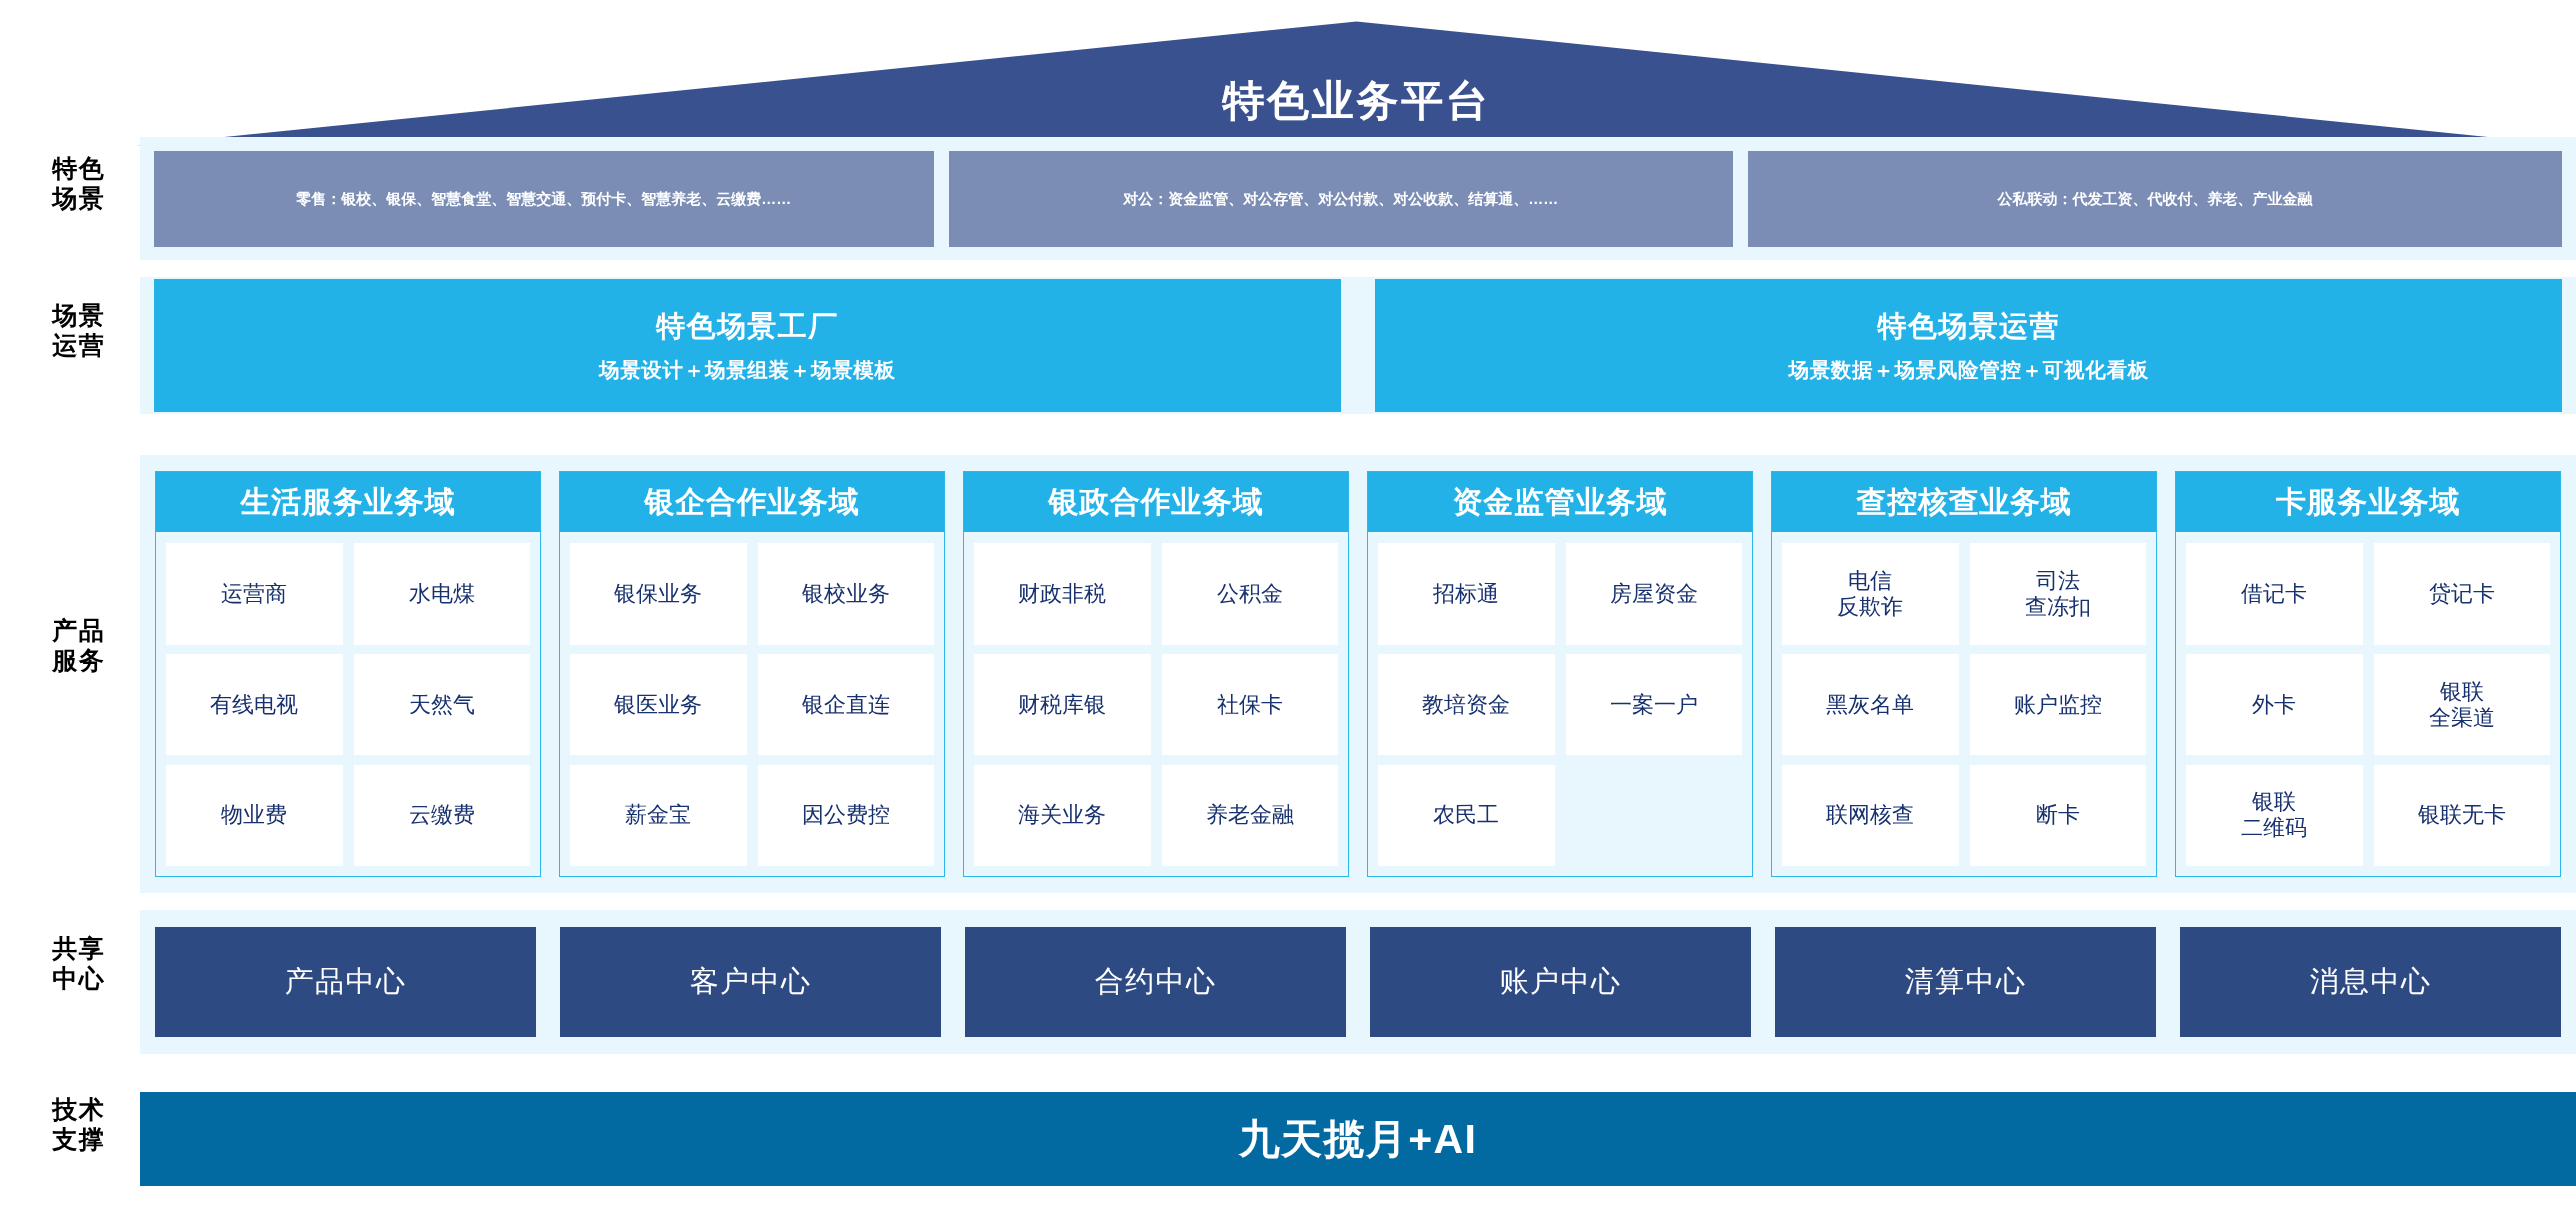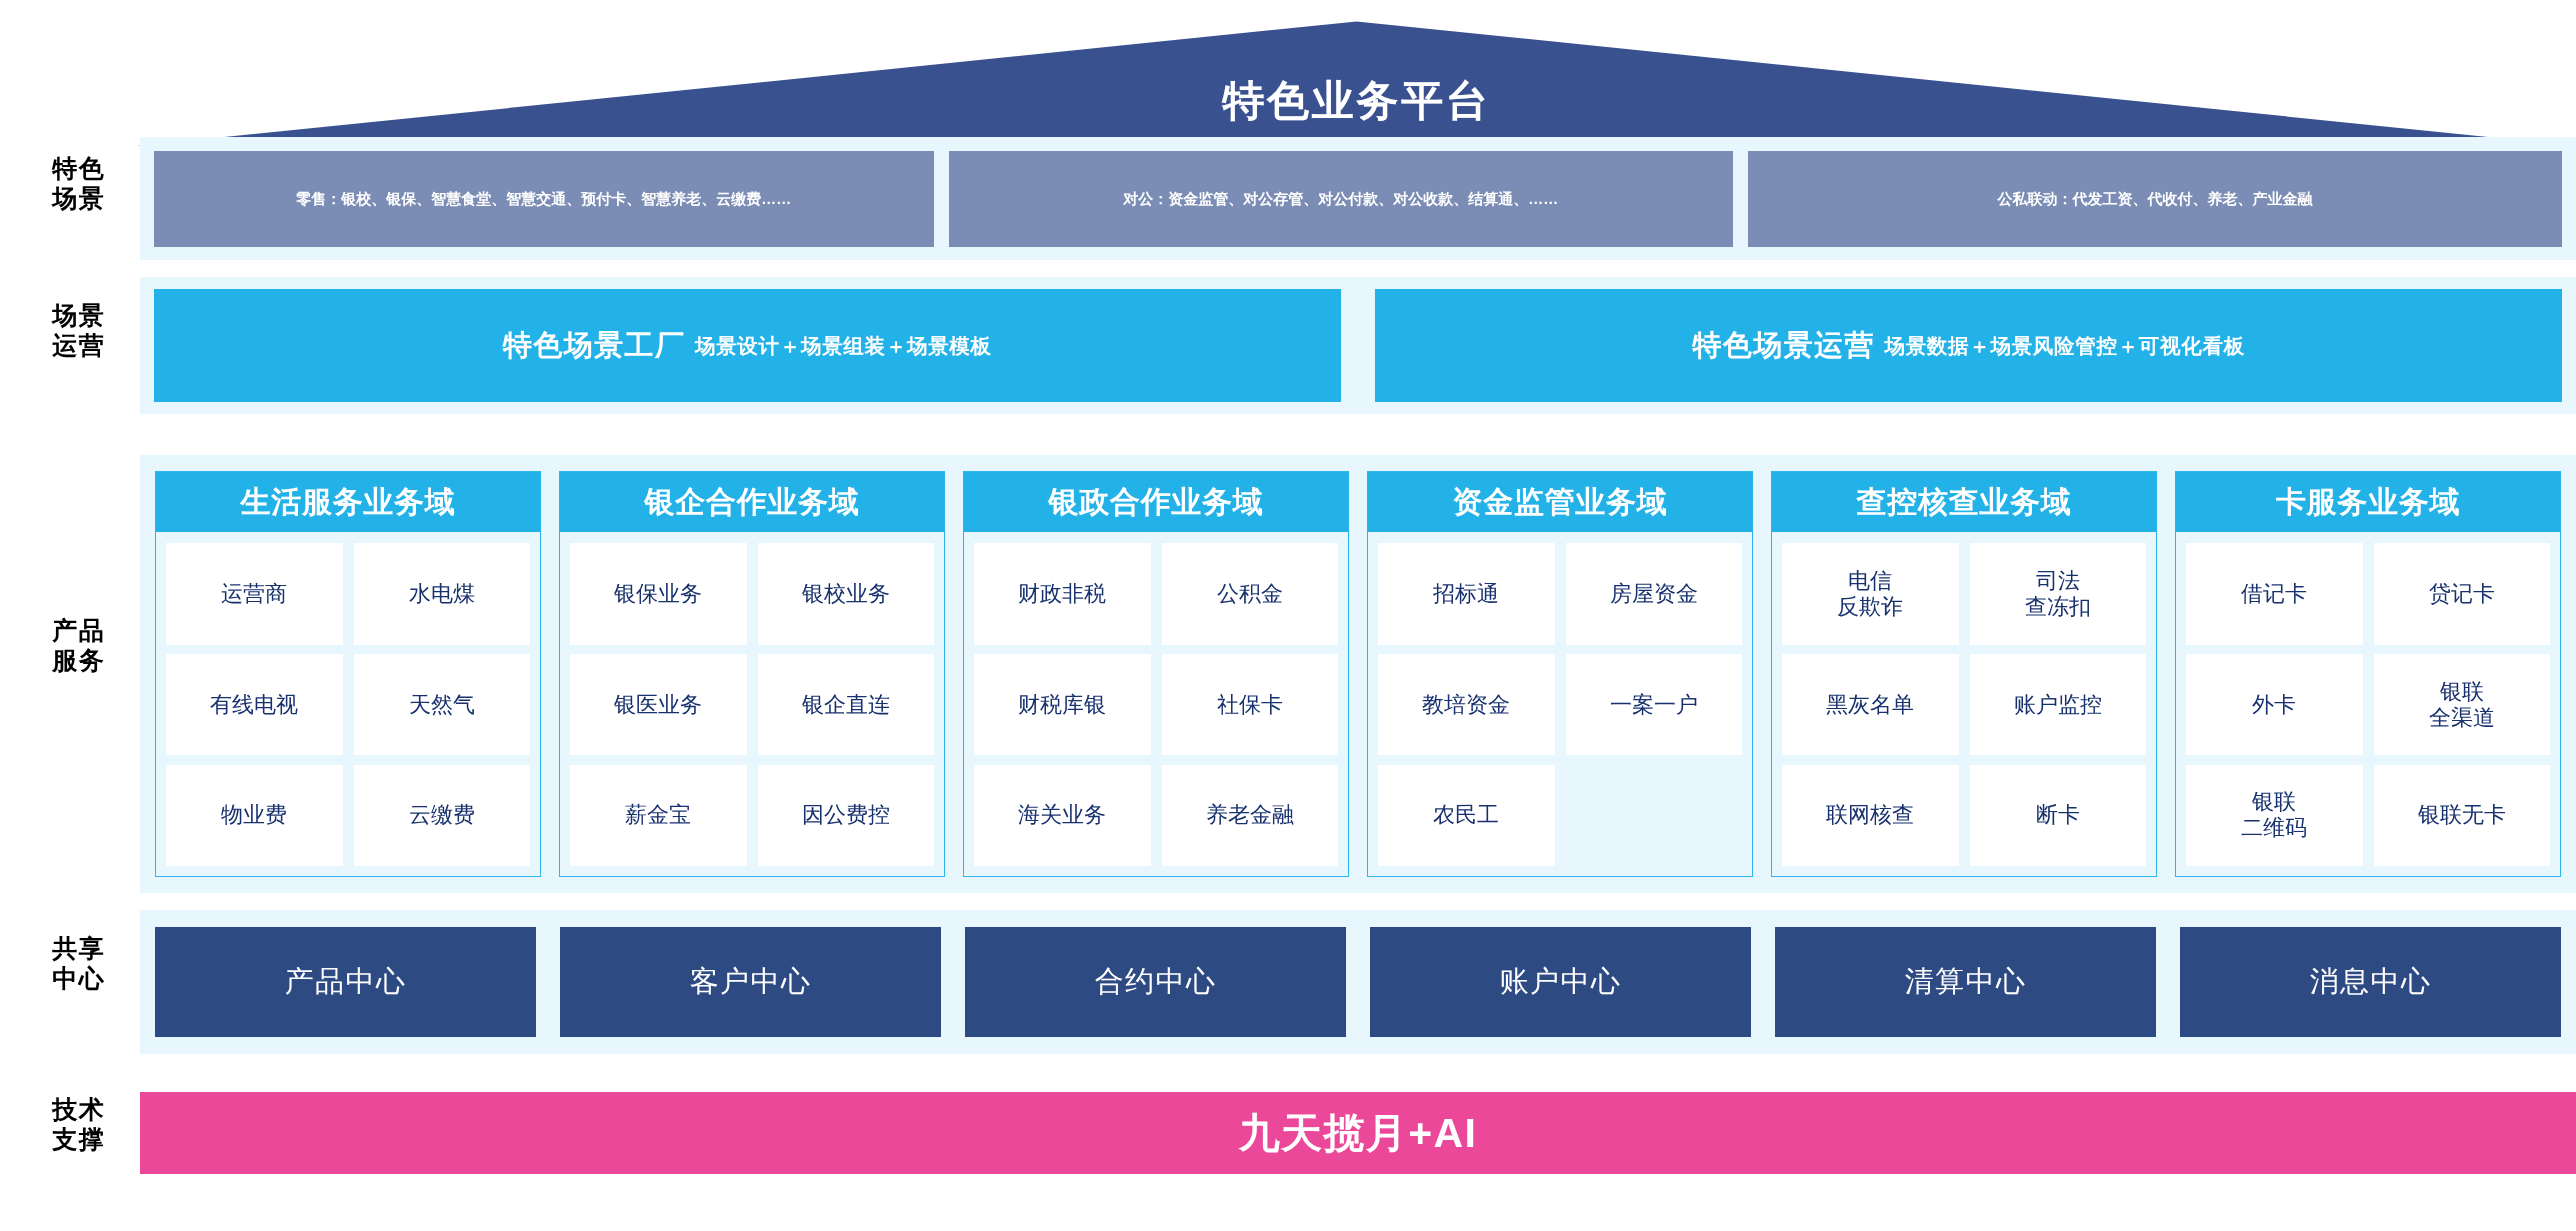--- a/index.html
+++ b/index.html
@@ -56,22 +56,22 @@
   .scene-box.b2 { flex:0 0 784px; }
   .scene-box.b3 { flex:1 1 auto; }
 
   
   #row2 { top:277px; height:137px; }
   .row2-inner {
     position:absolute; left:0; top:0; width:100%; height:100%;
     display:flex; align-items:center; padding:12.3px 13.7px; gap:34px;
   }
   .op-box {
-    flex:1 1 0; height:113px; background:#23b2e8; color:#ffffff;
-    display:flex; flex-direction:row; align-items:center; justify-content:center;
+    flex:1 1 0; height:133px; background:#23b2e8; color:#ffffff;
+    display:flex; flex-direction:column; align-items:center; justify-content:center;
     gap:9.6px;
   }
   .op-title { font-size:29px; font-weight:bold; letter-spacing:1.4px; }
   .op-sub   { font-size:20.5px; font-weight:bold; letter-spacing:0.7px; }
 
   
   #row3 { top:455px; height:438px; }
   .row3-inner {
     position:absolute; left:0; top:0; width:100%; height:100%;
     display:flex; align-items:stretch; padding:16.4px 15px; gap:18px;
@@ -104,22 +104,22 @@
     display:flex; align-items:center; padding:15px 15px; gap:24px;
   }
   .center-box {
     flex:1 1 0; height:110px; background:#2e4a83; color:#ffffff;
     display:flex; align-items:center; justify-content:center;
     font-size:29px; letter-spacing:1.4px;
   }
 
   
   #row5 {
-    position:absolute; left:140px; top:1092px; width:2436px; height:82px;
-    background:#ec4899;
+    position:absolute; left:140px; top:1092px; width:2436px; height:94px;
+    background:#0369a1;
     display:flex; align-items:center; justify-content:center;
   }
   .tech-text {
     color:#ffffff; font-size:41px; font-weight:bold; letter-spacing:1.4px;
   }
 </style>
 </head>
 <body>
 
 <div id="root">

